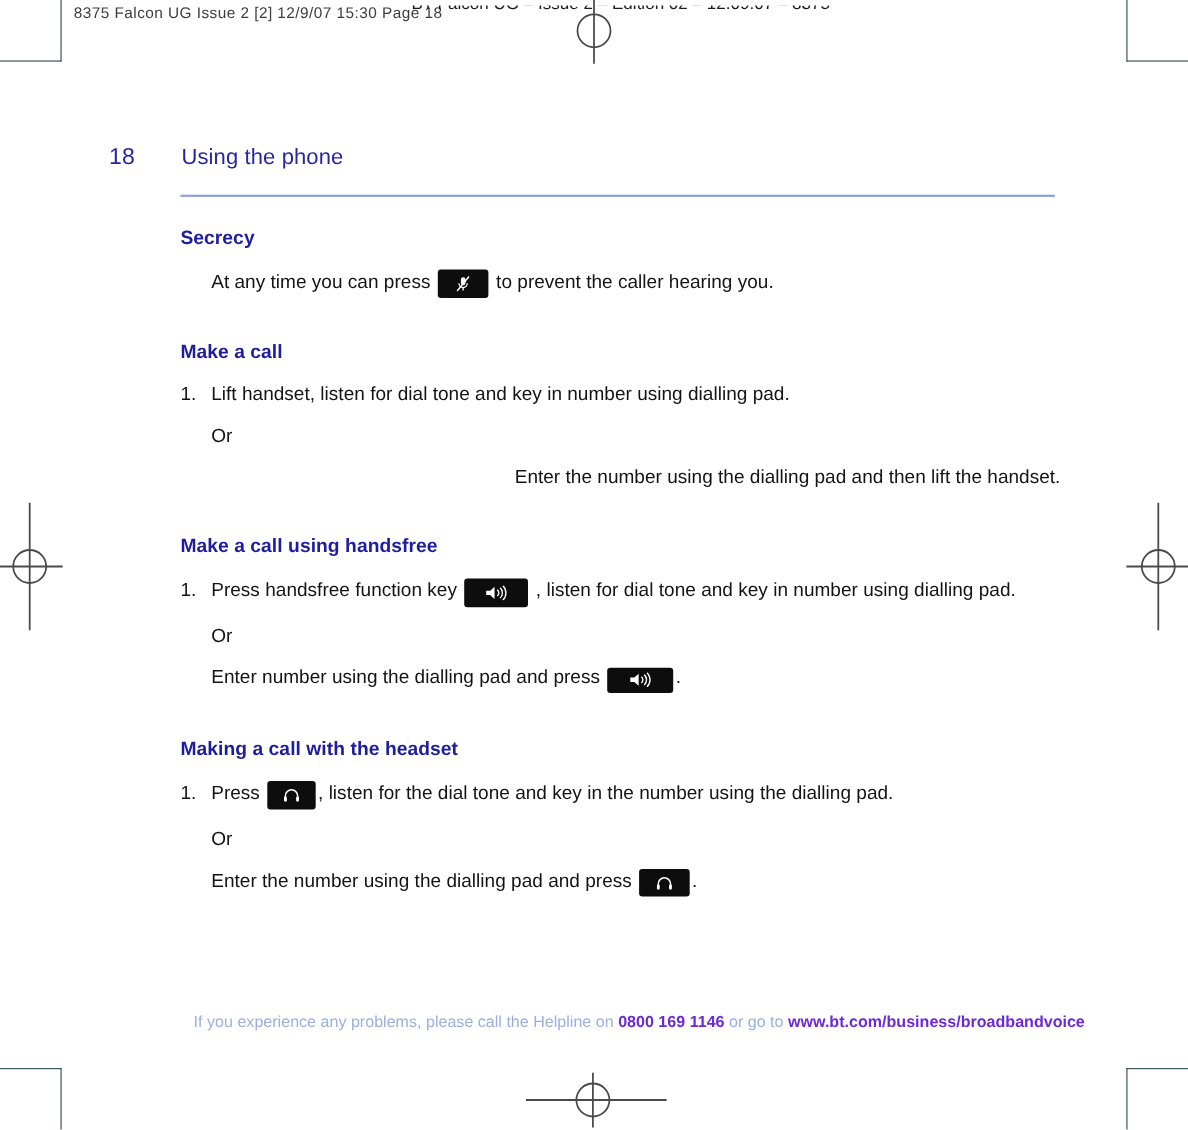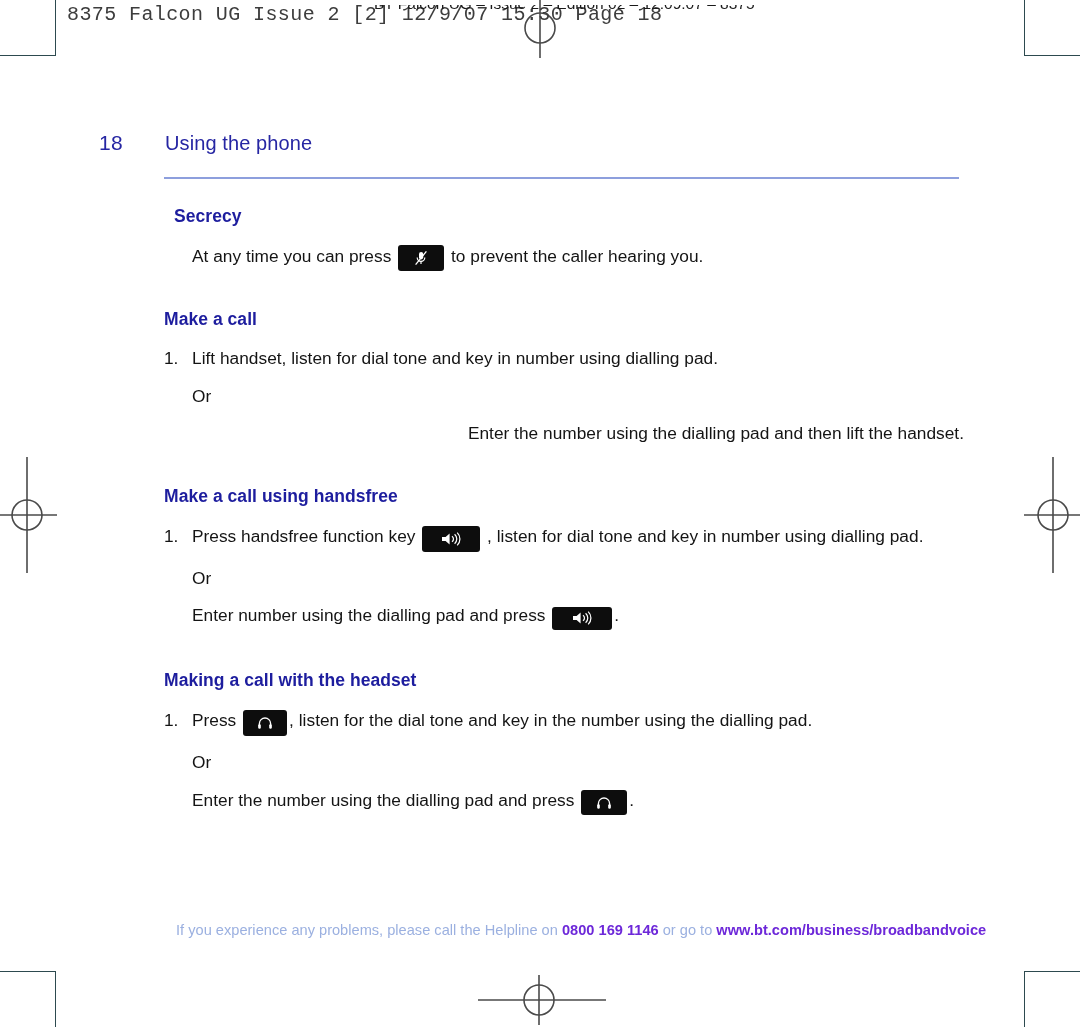--- a/index.html
+++ b/index.html
@@ -33,22 +33,22 @@
   .reg {
     position: absolute;
     pointer-events: none;
   }
 
   
   .slug {
     position: absolute;
     left: 67px;
     top: 3px;
-    font-family: Liberation Mono, monospace;
-    font-size: 20px;
+    font-family: Liberation Sans, sans-serif;
+    font-size: 14px;
     letter-spacing: 0.4px;
     color: #3d3d3d;
     white-space: nowrap;
   }
 
   
   .page-running-head {
     position: absolute;
     left: 374px;
     top: 5px;
@@ -203,21 +203,21 @@
 </div>
 
 <div class="page">
 
   <div class="folio">18</div>
   <div class="running-title">Using the phone</div>
   <div class="head-rule"></div>
 
   <div class="content">
 
-    <h2 class="sec" style="margin-top:10px;margin-left:10px;">Secrecy</h2>
+    <h2 class="sec" style="margin-top:10px;">Secrecy</h2>
     <div class="para indent" style="margin-top:18px;">
       <div class="body-line">
         <span>At any time you can press</span>
         <span class="key k-secrecy">
           <svg width="14" height="16" viewBox="0 0 14 16">
             <rect x="5" y="2" width="4.2" height="7.4" rx="2.1" fill="#ffffff"></rect>
             <path d="M3.2 7.6 a3.8 3.8 0 0 0 7.6 0" fill="none" stroke="#ffffff" stroke-width="1.2"></path>
             <line x1="7" y1="11" x2="7" y2="14" stroke="#ffffff" stroke-width="1.2"></line>
             <line x1="1.6" y1="14.6" x2="12.4" y2="1.4" stroke="#ffffff" stroke-width="1.3"></line>
           </svg>

